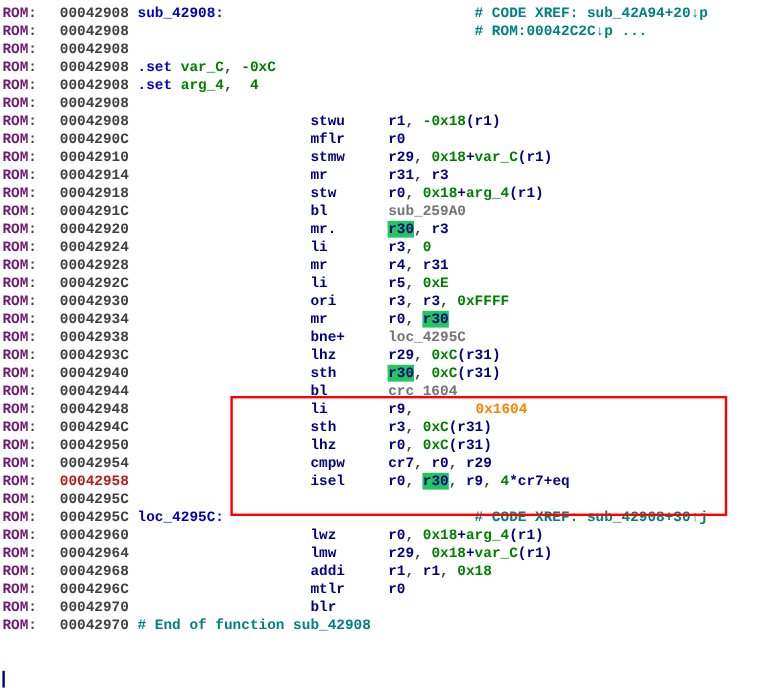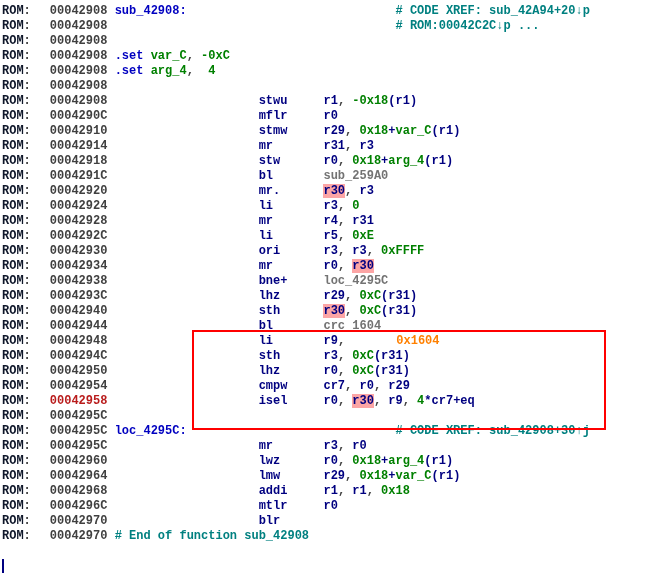--- a/index.html
+++ b/index.html
@@ -10,33 +10,33 @@
     font-size: 12px;
     line-height: 15px;
     font-weight: bold;
     color: #000;
     width: 653px;
     height: 580px;
     overflow: hidden;
   }
   .listing { padding: 4px 2px; }
   .row { white-space: pre; }
-  .tok-seg { color: #0f172a; text-align: center; }
+  .tok-seg { color: #701a75; text-align: center; }
   .tok-colon { color: #404040; }
   .tok-addr { color: #404040; font-weight: bold; margin-left: 19px; }
   .tok-label { color: #0000c0; }
   .tok-dir { color: #0000c0; }
   .tok-var { color: #008000; }
   .tok-mnem { color: #000080; }
   .tok-reg { color: #000080; }
   .tok-numhex { color: #008000; }
   .tok-ref { color: #737373; }
   .tok-comment { color: #008080; }
   .tok-cmtlink { color: #008080; }
-  .tok-hilite { background: #fca5a5; }
+  .tok-hilite { background: #22c55e; }
   .tok-target { color: #ff8000; margin-left: 44px; }
   .tok-punct { color: #000080; }
   .tok-punctA { color: #404040; }
   .cursor-line .tok-addr { color: #b91c1c; text-align: center; }
   .redbox {
     position: absolute;
     border: 2px solid #ff0000;
     pointer-events: none;
   }
   .caret-bar {
@@ -73,21 +73,20 @@
     <div class="row"><span class="tok-seg">ROM</span><span class="tok-colon">:</span><span class="tok-addr">0004293C </span>                    <span class="tok-mnem">lhz      </span><span class="tok-reg">r29</span><span class="tok-punctA">, </span><span class="tok-numhex">0xC</span><span class="tok-punct">(</span><span class="tok-reg">r31</span><span class="tok-punct">)</span></div>
     <div class="row"><span class="tok-seg">ROM</span><span class="tok-colon">:</span><span class="tok-addr">00042940 </span>                    <span class="tok-mnem">sth      </span><span class="tok-reg tok-hilite">r30</span><span class="tok-punctA">, </span><span class="tok-numhex">0xC</span><span class="tok-punct">(</span><span class="tok-reg">r31</span><span class="tok-punct">)</span></div>
     <div class="row"><span class="tok-seg">ROM</span><span class="tok-colon">:</span><span class="tok-addr">00042944 </span>                    <span class="tok-mnem">bl       </span><span class="tok-ref">crc_1604</span></div>
     <div class="row"><span class="tok-seg">ROM</span><span class="tok-colon">:</span><span class="tok-addr">00042948 </span>                    <span class="tok-mnem">li       </span><span class="tok-reg">r9</span><span class="tok-punctA">, </span><span class="tok-target">0x1604</span></div>
     <div class="row"><span class="tok-seg">ROM</span><span class="tok-colon">:</span><span class="tok-addr">0004294C </span>                    <span class="tok-mnem">sth      </span><span class="tok-reg">r3</span><span class="tok-punctA">, </span><span class="tok-numhex">0xC</span><span class="tok-punct">(</span><span class="tok-reg">r31</span><span class="tok-punct">)</span></div>
     <div class="row"><span class="tok-seg">ROM</span><span class="tok-colon">:</span><span class="tok-addr">00042950 </span>                    <span class="tok-mnem">lhz      </span><span class="tok-reg">r0</span><span class="tok-punctA">, </span><span class="tok-numhex">0xC</span><span class="tok-punct">(</span><span class="tok-reg">r31</span><span class="tok-punct">)</span></div>
     <div class="row"><span class="tok-seg">ROM</span><span class="tok-colon">:</span><span class="tok-addr">00042954 </span>                    <span class="tok-mnem">cmpw     </span><span class="tok-reg">cr7</span><span class="tok-punctA">, </span><span class="tok-reg">r0</span><span class="tok-punctA">, </span><span class="tok-reg">r29</span></div>
     <div class="row cursor-line"><span class="tok-seg">ROM</span><span class="tok-colon">:</span><span class="tok-addr">00042958 </span>                    <span class="tok-mnem">isel     </span><span class="tok-reg">r0</span><span class="tok-punctA">, </span><span class="tok-reg tok-hilite">r30</span><span class="tok-punctA">, </span><span class="tok-reg">r9</span><span class="tok-punctA">, </span><span class="tok-numhex">4</span><span class="tok-punct">*</span><span class="tok-reg">cr7</span><span class="tok-punct">+</span><span class="tok-reg">eq</span></div>
     <div class="row"><span class="tok-seg">ROM</span><span class="tok-colon">:</span><span class="tok-addr">0004295C </span></div>
     <div class="row"><span class="tok-seg">ROM</span><span class="tok-colon">:</span><span class="tok-addr">0004295C </span><span class="tok-label">loc_4295C:</span>                             <span class="tok-comment"># </span><span class="tok-comment">CODE XREF: </span><span class="tok-comment tok-cmtlink">sub_42908+30↑j</span></div>
-    <div class="row"><span class="tok-seg">ROM</span><span class="tok-colon">:</span><span class="tok-addr">0004295C </span>                    <span class="tok-mnem">mr       </span><span class="tok-reg">r3</span><span class="tok-punctA">, </span><span class="tok-reg">r0</span></div>
     <div class="row"><span class="tok-seg">ROM</span><span class="tok-colon">:</span><span class="tok-addr">00042960 </span>                    <span class="tok-mnem">lwz      </span><span class="tok-reg">r0</span><span class="tok-punctA">, </span><span class="tok-numhex">0x18</span><span class="tok-punct">+</span><span class="tok-var">arg_4</span><span class="tok-punct">(</span><span class="tok-reg">r1</span><span class="tok-punct">)</span></div>
     <div class="row"><span class="tok-seg">ROM</span><span class="tok-colon">:</span><span class="tok-addr">00042964 </span>                    <span class="tok-mnem">lmw      </span><span class="tok-reg">r29</span><span class="tok-punctA">, </span><span class="tok-numhex">0x18</span><span class="tok-punct">+</span><span class="tok-var">var_C</span><span class="tok-punct">(</span><span class="tok-reg">r1</span><span class="tok-punct">)</span></div>
     <div class="row"><span class="tok-seg">ROM</span><span class="tok-colon">:</span><span class="tok-addr">00042968 </span>                    <span class="tok-mnem">addi     </span><span class="tok-reg">r1</span><span class="tok-punctA">, </span><span class="tok-reg">r1</span><span class="tok-punctA">, </span><span class="tok-numhex">0x18</span></div>
     <div class="row"><span class="tok-seg">ROM</span><span class="tok-colon">:</span><span class="tok-addr">0004296C </span>                    <span class="tok-mnem">mtlr     </span><span class="tok-reg">r0</span></div>
     <div class="row"><span class="tok-seg">ROM</span><span class="tok-colon">:</span><span class="tok-addr">00042970 </span>                    <span class="tok-mnem">blr      </span></div>
     <div class="row"><span class="tok-seg">ROM</span><span class="tok-colon">:</span><span class="tok-addr">00042970 </span><span class="tok-comment"># End of function sub_42908</span></div>
   </div>
 <div class="redbox" style="left: 192px; top: 330px; width: 410px; height: 96px;"></div>
 <div class="caret-bar" style="top: 559px;"></div>
 

